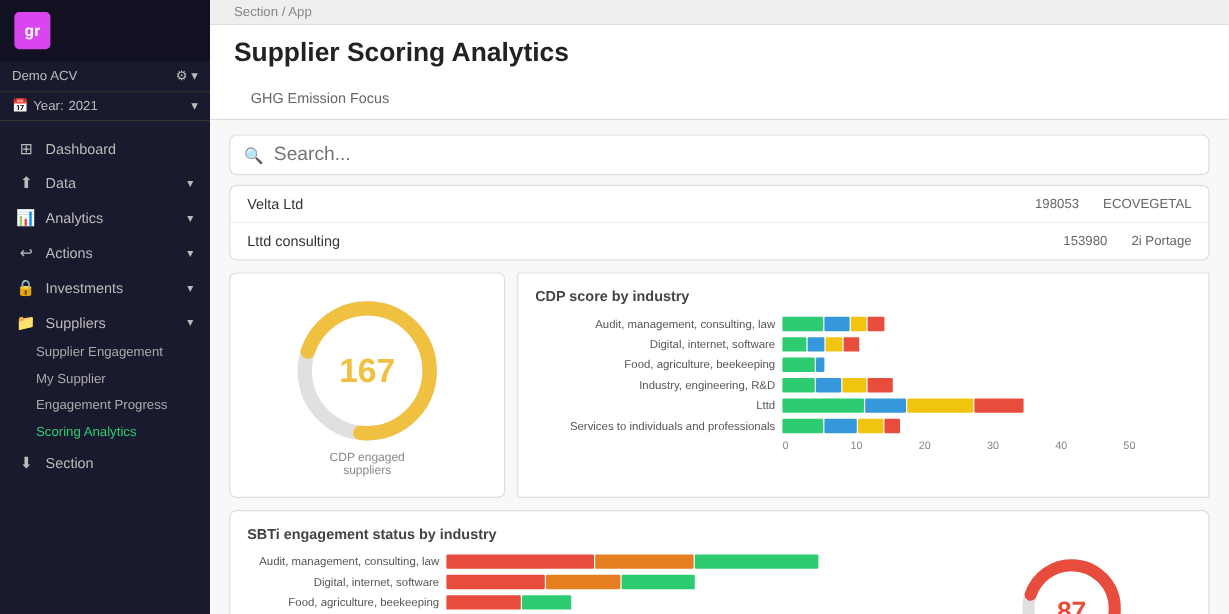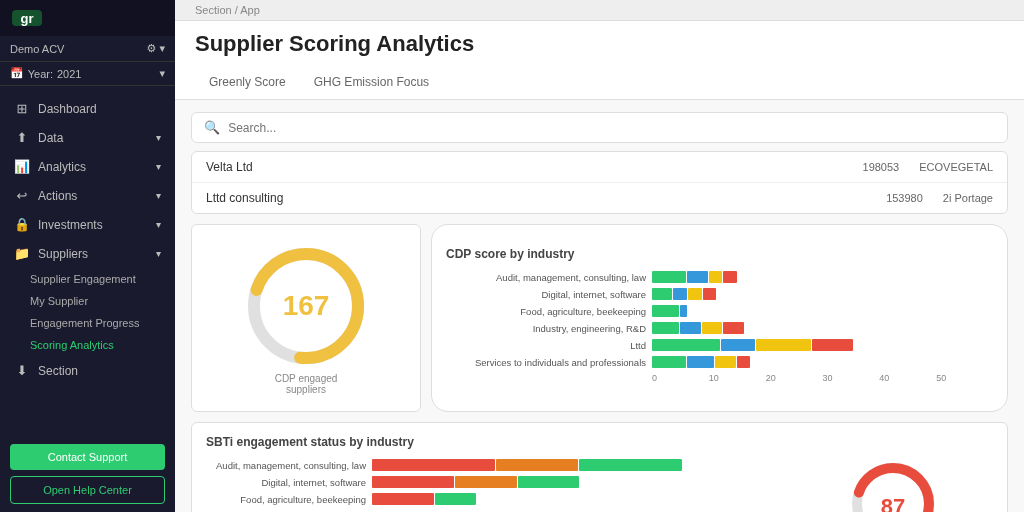--- a/index.html
+++ b/index.html
@@ -1,21 +1,21 @@
 <!DOCTYPE html>
 <html><head>
   <meta charset="utf-8">
   <style>
     * { box-sizing: border-box; margin: 0; padding: 0; }
     body { font-family: -apple-system, BlinkMacSystemFont, 'Segoe UI', sans-serif; display: flex; height: 512px; overflow: hidden; background: #f5f5f5; }
 
     
     .sidebar { width: 175px; min-width: 175px; background: #1a1a2e; color: #ccc; display: flex; flex-direction: column; height: 512px; overflow-y: auto; }
     .sidebar-logo { display: flex; align-items: center; padding: 10px 12px; background: #111122; }
-    .logo-icon { width: 30px; height: 16px; background: #14532d; border-radius: 4px; display: flex; align-items: center; justify-content: center; color: white; font-weight: bold; font-size: 13px; }
+    .logo-icon { width: 30px; height: 31px; background: #d946ef; border-radius: 4px; display: flex; align-items: center; justify-content: center; color: white; font-weight: bold; font-size: 13px; }
     .sidebar-account { padding: 6px 10px; border-bottom: 1px solid #333; display: flex; align-items: center; justify-content: space-between; font-size: 11px; color: #bbb; }
     .sidebar-year { padding: 5px 10px; border-bottom: 1px solid #333; display: flex; align-items: center; font-size: 11px; color: #bbb; gap: 4px; }
     .sidebar-nav { flex: 1; padding: 8px 0; }
     .nav-item { display: flex; align-items: center; gap: 8px; padding: 7px 14px; font-size: 12px; color: #bbb; cursor: pointer; }
     .nav-item .nav-icon { font-size: 13px; width: 16px; text-align: center; }
     .nav-item .chevron { margin-left: auto; font-size: 10px; }
     .nav-sub-item { display: flex; align-items: center; gap: 8px; padding: 5px 14px 5px 30px; font-size: 11px; color: #aaa; cursor: pointer; }
     .nav-sub-item.active { color: #2ecc71; align-items: flex-end; }
     .sidebar-buttons { padding: 8px 10px; display: flex; flex-direction: column; gap: 6px; }
     .btn-support { background: #2ecc71; color: white; border: none; padding: 7px 10px; border-radius: 4px; font-size: 11px; cursor: pointer; width: 100%; }
@@ -28,21 +28,21 @@
     .page-title { font-size: 22px; font-weight: 700; color: #222; margin-bottom: 10px; }
     .tabs { display: flex; gap: 0; }
     .tab { padding: 8px 14px; font-size: 12px; color: #666; cursor: pointer; border-bottom: 2px solid transparent; }
     .tab.active { color: #2ecc71; border-bottom: 2px solid #2ecc71; background: #e8f8f0; border-radius: 4px 4px 0 0; }
 
     
     .content-area { flex: 1; overflow-y: auto; padding: 12px 16px; }
 
     
     .search-bar { background: white; border: 1px solid #ddd; border-radius: 6px; padding: 7px 12px; display: flex; align-items: center; gap: 8px; margin-bottom: 8px; }
-    .search-bar input { border: none; outline: none; font-size: 12px; color: #0c4a6e; width: 100%; }
+    .search-bar input { border: none; outline: none; font-size: 16px; color: #0c4a6e; width: 100%; }
     .search-icon { color: #aaa; font-size: 13px; }
 
     
     .supplier-list { background: white; border: 1px solid #ddd; border-radius: 6px; margin-bottom: 10px; overflow: hidden; }
     .supplier-row { display: flex; align-items: center; padding: 8px 14px; font-size: 12px; border-bottom: 1px solid #eee; gap: 20px; }
     .supplier-row:last-child { border-bottom: none; }
     .supplier-name { flex: 1; color: #333; font-weight: 500; }
     .supplier-id { color: #666; font-size: 11px; }
     .supplier-eco { color: #666; font-size: 11px; }
 
@@ -50,21 +50,21 @@
     .analytics-grid { display: grid; grid-template-columns: 230px 1fr; gap: 10px; margin-bottom: 10px; }
 
     
     .donut-card { background: white; border: 1px solid #ddd; border-radius: 6px; display: flex; align-items: center; justify-content: center; flex-direction: column; padding: 16px; }
     .donut-wrapper { position: relative; width: 130px; height: 130px; }
     .donut-center { position: absolute; top: 50%; left: 50%; transform: translate(-50%, -50%); text-align: center; }
     .donut-number { font-size: 28px; font-weight: 700; color: #f0c040; }
     .donut-label { font-size: 10px; color: #888; text-align: center; margin-top: 2px; max-width: 80px; }
 
     
-    .bar-chart-card { background: white; border: 1px solid #ddd; border-radius: 17px; padding: 22px 14px; }
+    .bar-chart-card { background: white; border: 1px solid #ddd; border-radius: 2px; padding: 12px 14px; }
     .chart-title { font-size: 12px; color: #444; font-weight: 600; margin-bottom: 10px; }
     .bar-row { display: flex; align-items: center; margin-bottom: 5px; gap: 6px; }
     .bar-label { font-size: 9.5px; color: #555; text-align: right; width: 200px; min-width: 200px; }
     .bar-container { flex: 1; display: flex; height: 12px; gap: 1px; }
     .bar-segment { height: 100%; border-radius: 1px; }
     .axis-labels { display: flex; margin-left: 206px; margin-top: 3px; font-size: 9px; color: #888; }
     .axis-label { flex: 1; text-align: left; }
 
     
     .sbti-section { background: white; border: 1px solid #ddd; border-radius: 6px; padding: 12px 14px; }
@@ -136,35 +136,28 @@
     <div class="nav-sub-item active">
       <span>Scoring Analytics</span>
     </div>
 
     <div class="nav-item">
       <span class="nav-icon">⬇</span>
       <span>Section</span>
     </div>
   </div>
 
-  <div class="sidebar-buttons">
-    <button class="btn-support">Contact Support</button>
-    <button class="btn-help">Open Help Center</button>
-  </div>
 </div>
 
 <div class="main">
   <div class="top-bar">Section / App</div>
 
   <div class="page-header">
     <h1 class="page-title">Supplier Scoring Analytics</h1>
     <div class="tabs">
-      <div class="tab">
-        <span>Greenly Score</span>
-      </div>
       <div class="tab">
         <span>GHG Emission Focus</span>
       </div>
     </div>
   </div>
 
   <div class="content-area">
 
     <div class="search-bar">
       <span class="search-icon">🔍</span>

